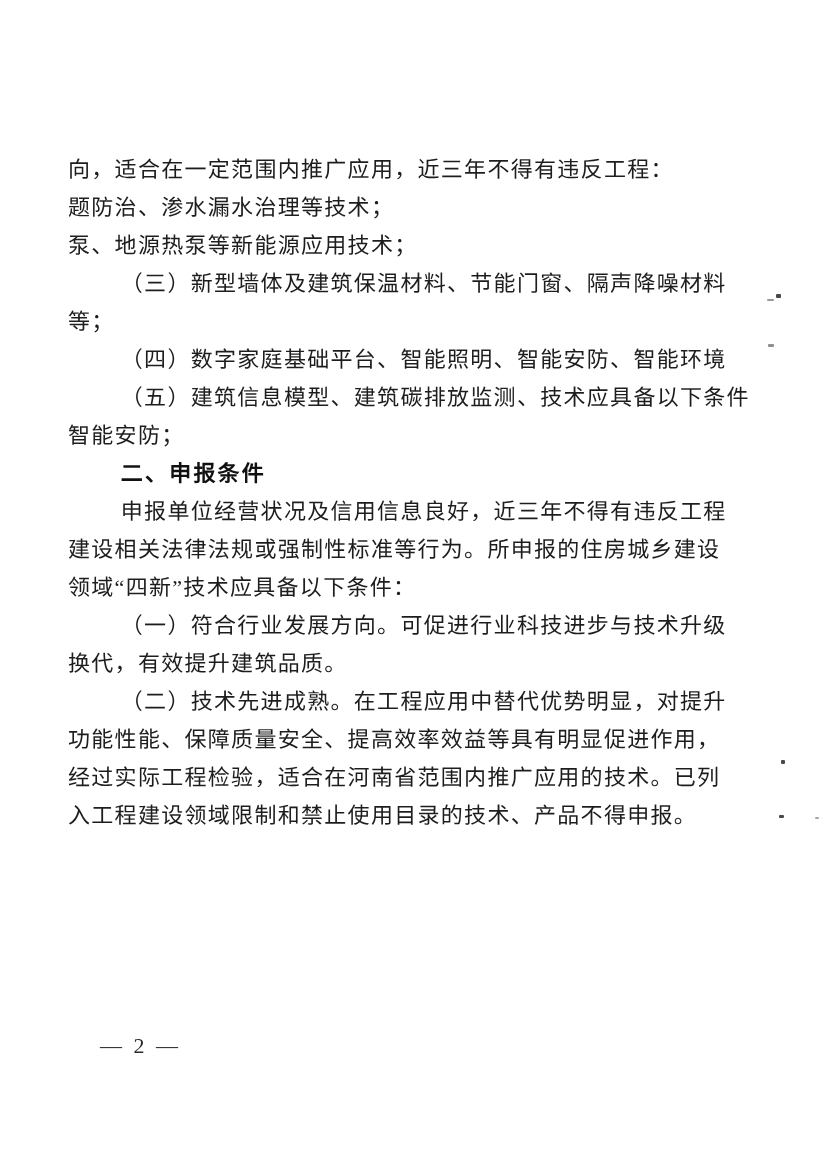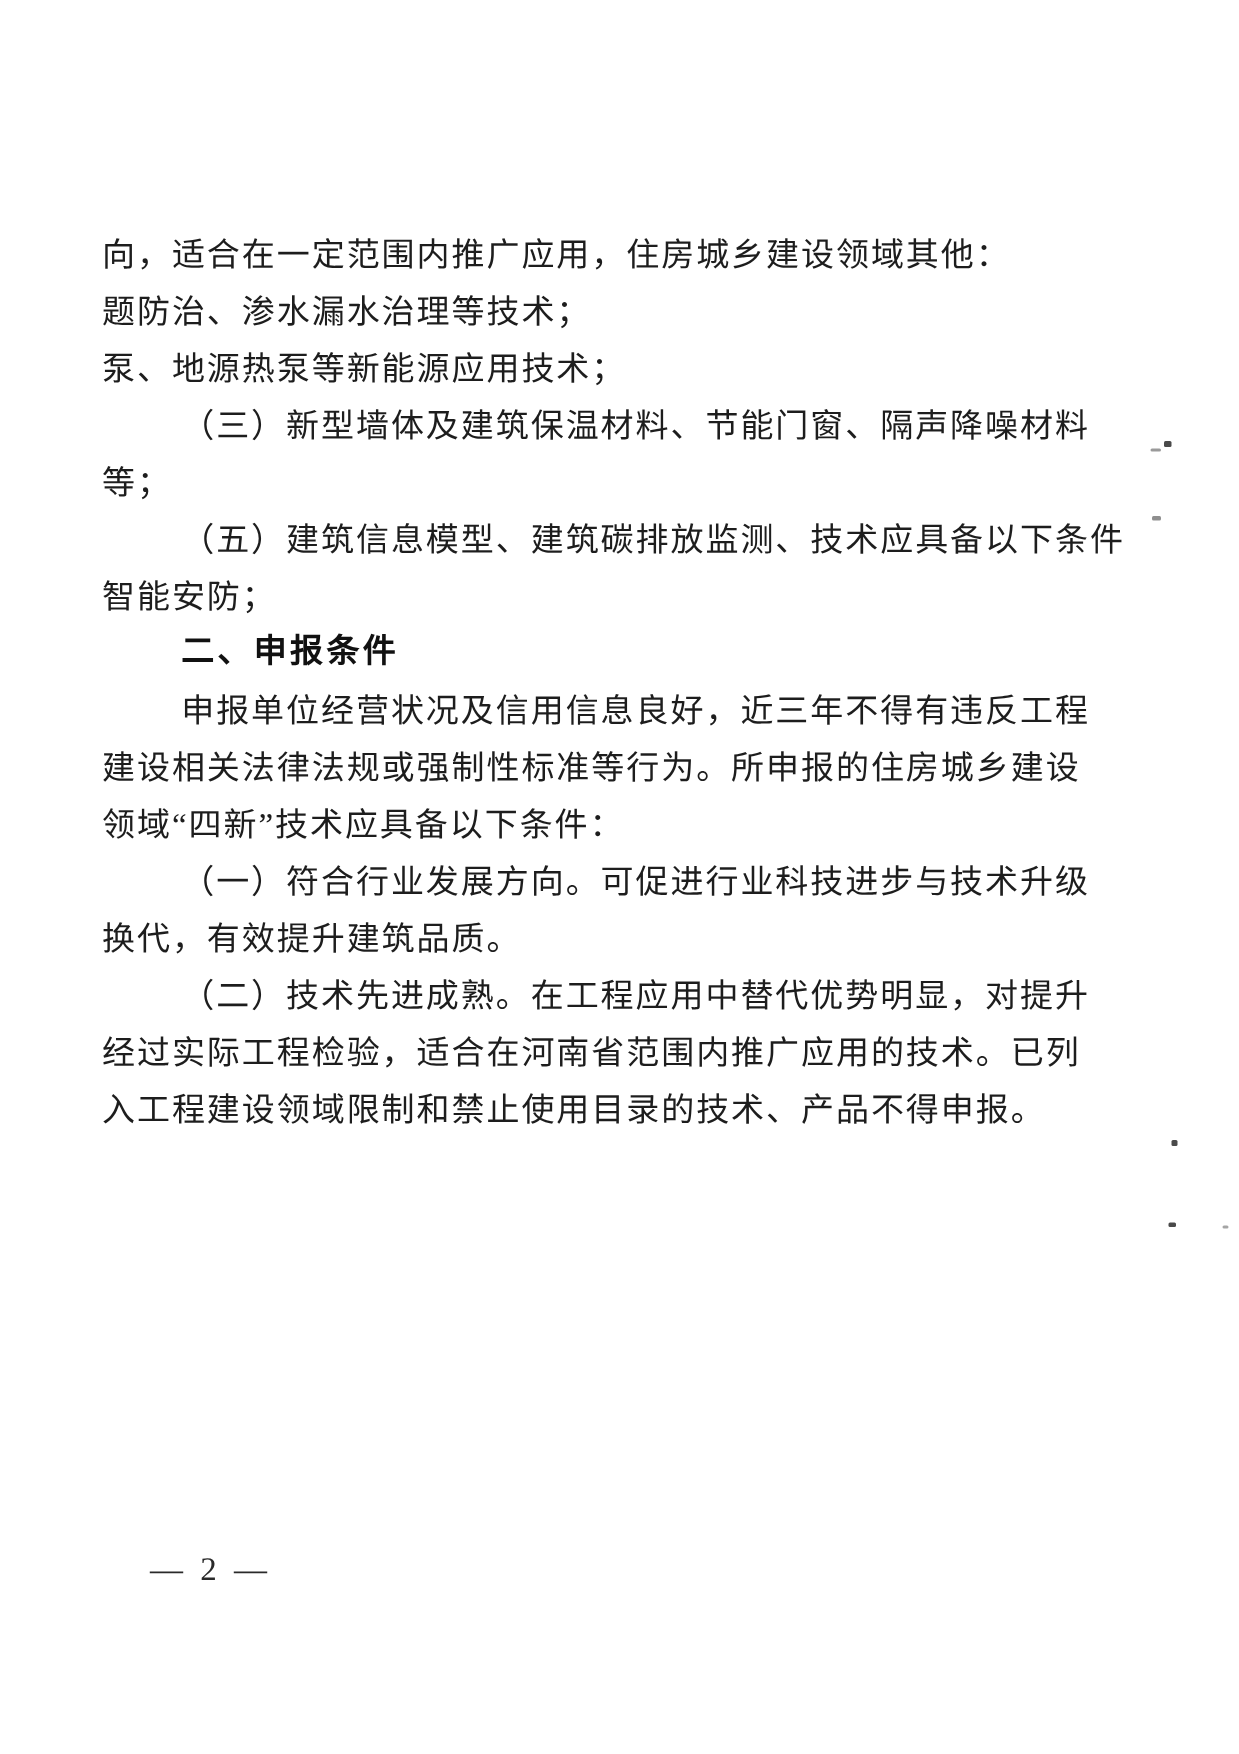--- a/index.html
+++ b/index.html
@@ -23,21 +23,21 @@
     font-size: 22px;
     line-height: 38px;
     height: 38px;
     letter-spacing: 1.3px;
     color: #1d1d1d;
     white-space: nowrap;
     text-align: left;
   }
   .line.indent { text-indent: 2.4em; }
   .line.heading {
-    font-family: Liberation Mono, monospace;
+    font-family: Liberation Serif, serif;
     font-weight: 700;
     letter-spacing: 2.2px;
     color: #111111;
   }
   .footer {
     position: absolute;
     left: 100px; top: 1033px;
     font-size: 22px;
     letter-spacing: 3px;
     color: #2a2a2a;
@@ -51,34 +51,36 @@
   .speck.s4 { left: 781px; top: 760px; width: 4px; height: 4px; }
   .speck.s5 { left: 779px; top: 815px; width: 5px; height: 3px; }
   .speck.s6 { left: 815px; top: 817px; width: 4px; height: 2px; background: #a5a5a5; }
 </style>
 </head>
 <body>
 
 <div class="page">
 
   <main class="text-block">
-    <div class="line">向，适合在一定范围内推广应用，住房城乡建设领域其他：</div>
+    <div class="line">向，适合在一定范围内推广应用，近三年不得有违反工程：</div>
     <div class="line">题防治、渗水漏水治理等技术；</div>
     <div class="line">泵、地源热泵等新能源应用技术；</div>
     <div class="line indent">（三）新型墙体及建筑保温材料、节能门窗、隔声降噪材料</div>
     <div class="line">等；</div>
+    <div class="line indent">（四）数字家庭基础平台、智能照明、智能安防、智能环境</div>
     <div class="line indent">（五）建筑信息模型、建筑碳排放监测、技术应具备以下条件</div>
     <div class="line">智能安防；</div>
     <div class="line indent heading">二、申报条件</div>
     <div class="line indent">申报单位经营状况及信用信息良好，近三年不得有违反工程</div>
     <div class="line">建设相关法律法规或强制性标准等行为。所申报的住房城乡建设</div>
     <div class="line">领域“四新”技术应具备以下条件：</div>
     <div class="line indent">（一）符合行业发展方向。可促进行业科技进步与技术升级</div>
     <div class="line">换代，有效提升建筑品质。</div>
     <div class="line indent">（二）技术先进成熟。在工程应用中替代优势明显，对提升</div>
+    <div class="line">功能性能、保障质量安全、提高效率效益等具有明显促进作用，</div>
     <div class="line">经过实际工程检验，适合在河南省范围内推广应用的技术。已列</div>
     <div class="line">入工程建设领域限制和禁止使用目录的技术、产品不得申报。</div>
   </main>
 
   <div class="footer">— 2 —</div>
 
   <span class="speck s1"></span>
   <span class="speck s2"></span>
   <span class="speck s3"></span>
   <span class="speck s4"></span>

